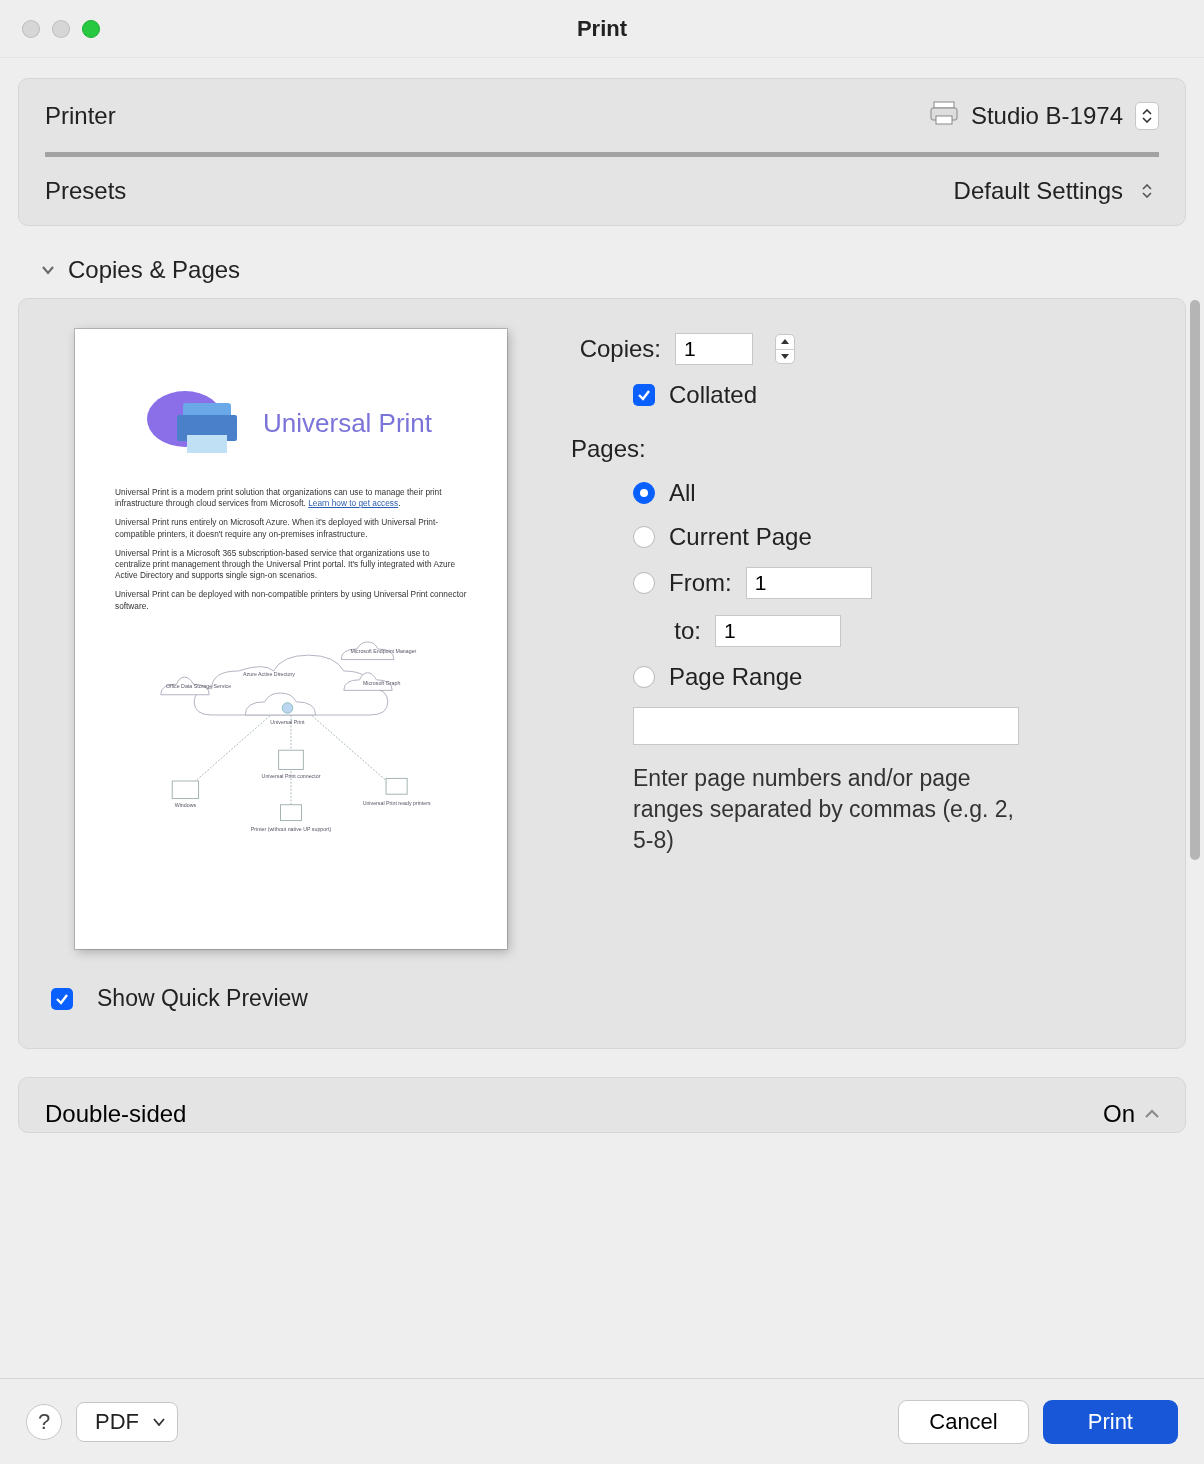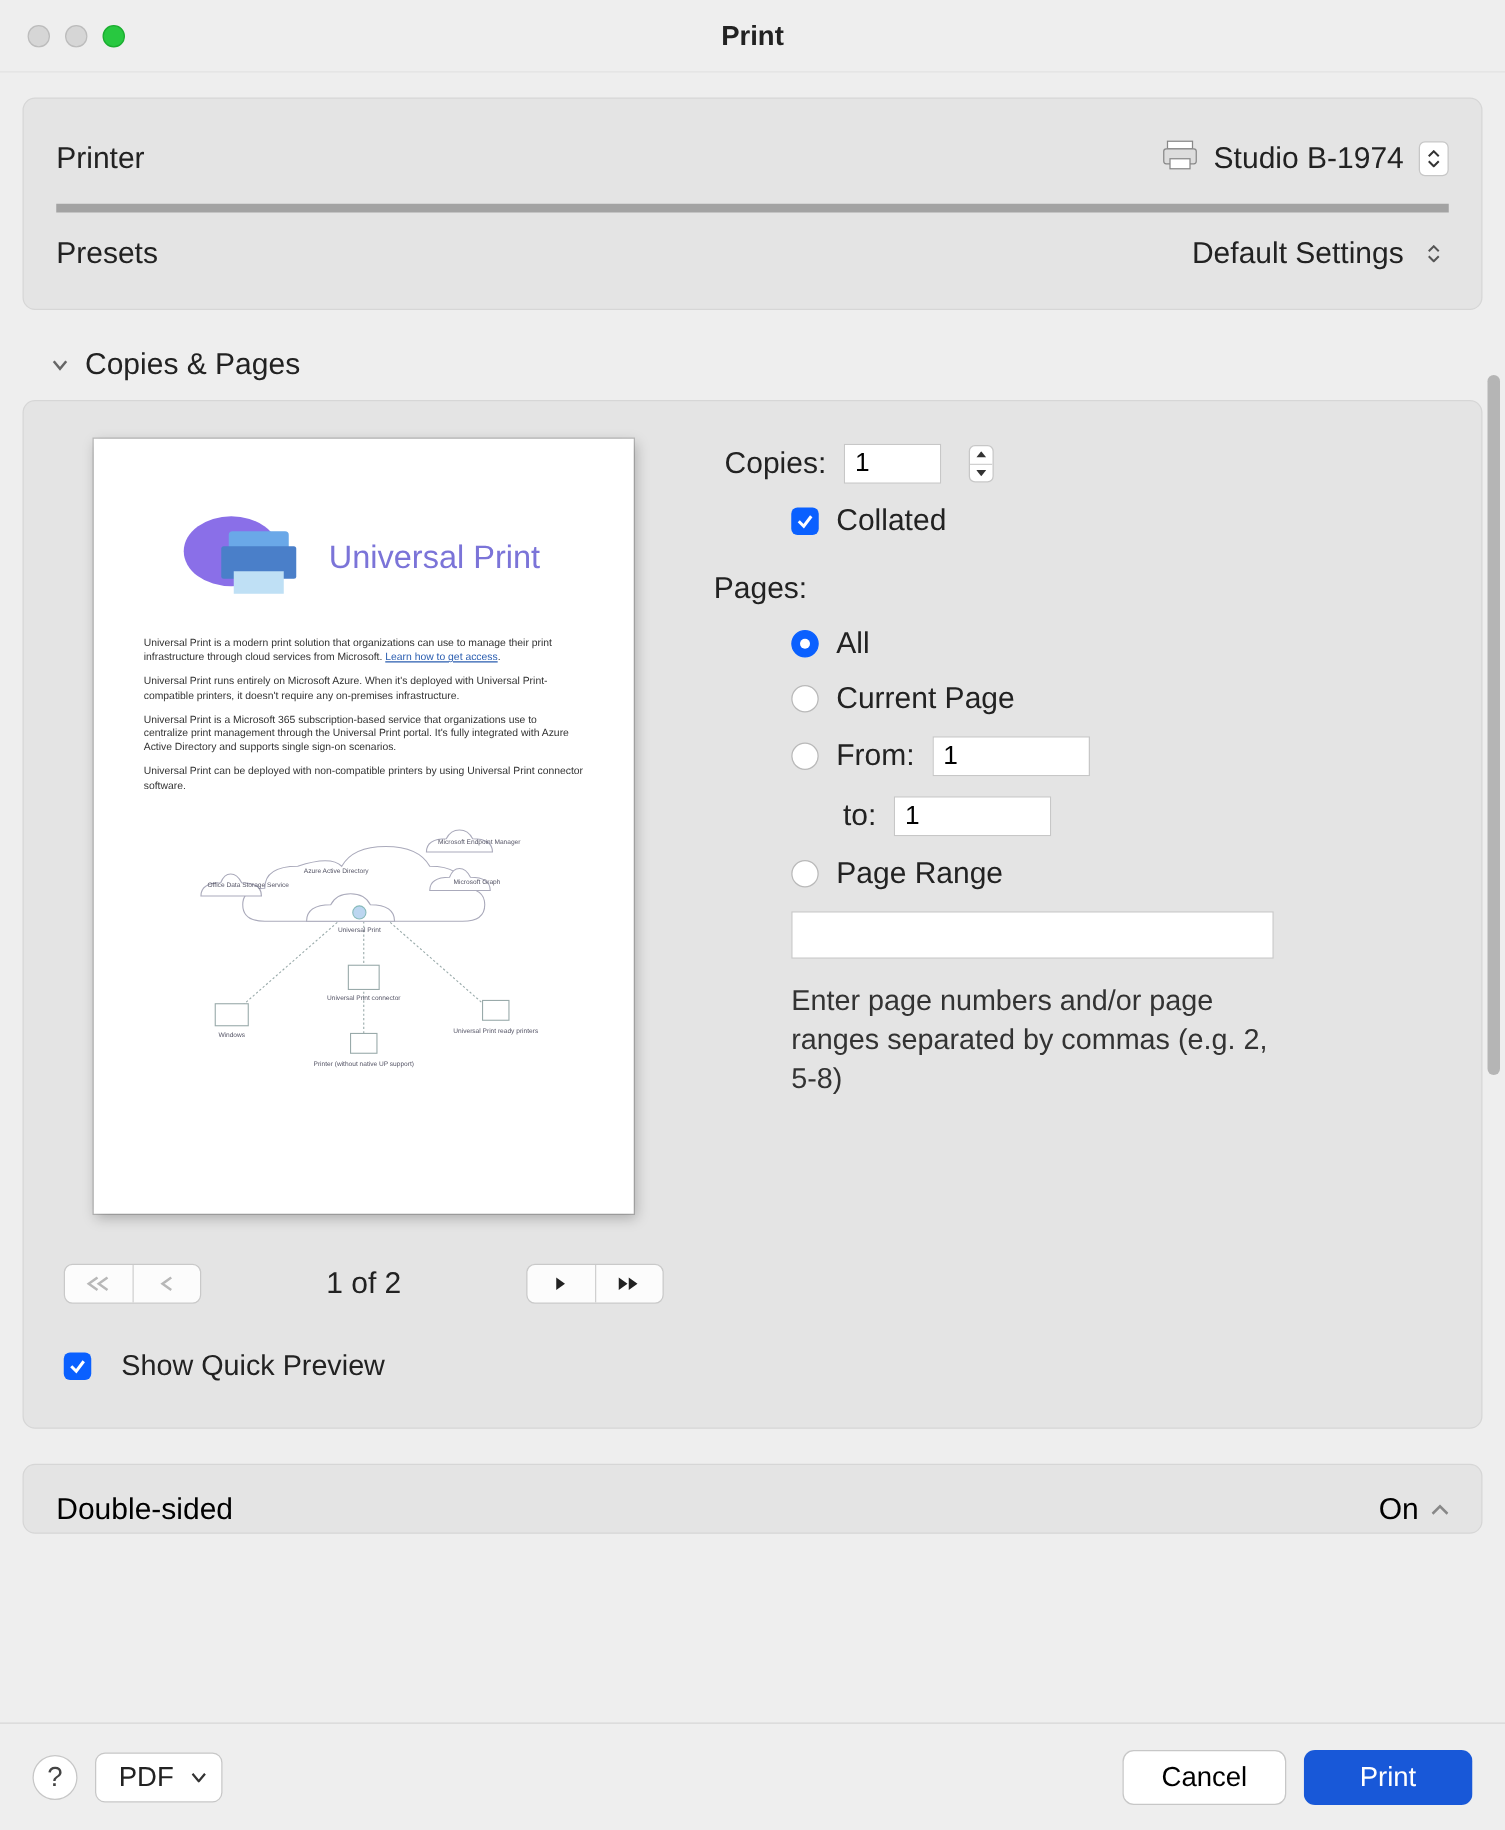--- a/index.html
+++ b/index.html
@@ -26,25 +26,25 @@
   .tl.grn { background: #28c840; border-color: #1aad2f; }
   .titlebar .title {
     position: absolute; left: 0; right: 0; text-align: center; font-size: 22px; font-weight: 600;
   }
   .sheet { padding: 20px 18px 0 18px; height: calc(100% - 58px - 86px); overflow: hidden; }
   .panel {
     background: #e4e4e4;
     border: 1px solid #d6d6d6;
     border-radius: 10px;
   }
-  .printer-panel { padding: 12px 26px; }
+  .printer-panel { padding: 1px 26px; }
   .row {
     display: flex; align-items: center; justify-content: space-between; min-height: 72px;
   }
-  .row + .row { border-top: 7px solid #a3a3a3; }
+  .row + .row { border-top: 5px solid #a3a3a3; }
   .label { font-size: 24px; }
   .value { display: flex; align-items: center; gap: 12px; font-size: 24px; }
   .popup-arrows {
     width: 24px; height: 28px; border-radius: 5px;
     display: inline-flex; align-items: center; justify-content: center; flex-direction: column;
     gap: 2px;
   }
   .popup-arrows svg { width: 10px; height: 6px; }
   .section-head {
     display: flex; align-items: center; gap: 12px; padding: 30px 10px 14px 22px;
@@ -225,47 +225,20 @@
             <rect x="186" y="130" width="28" height="22" fill="#fff" stroke="#9aa"></rect>
             <text class="tiny" x="200" y="162">Universal Print connector</text>
             <rect x="308" y="162" width="24" height="18" fill="#fff" stroke="#9aa"></rect>
             <text class="tiny" x="320" y="192">Universal Print ready printers</text>
             <rect x="188" y="192" width="24" height="18" fill="#fff" stroke="#9aa"></rect>
             <text class="tiny" x="200" y="222">Printer (without native UP support)</text>
           </svg>
         </div>
       </div>
 
-      <div class="pager">
-        <div class="segbtn">
-          <button>
-              <svg width="20" height="12">
-                <path d="M9 1 L2 6 L9 11 M17 1 L10 6 L17 11" fill="none" stroke="#b8b8b8" stroke-width="2"></path>
-              </svg>
-            </button>
-          <button>
-              <svg width="12" height="12">
-                <path d="M9 1 L2 6 L9 11" fill="none" stroke="#b8b8b8" stroke-width="2"></path>
-              </svg>
-            </button>
-        </div>
-        <div class="counter">1 of 2</div>
-        <div class="segbtn">
-          <button>
-              <svg width="12" height="12">
-                <path d="M2 1 L9 6 L2 11" fill="#222"></path>
-              </svg>
-            </button>
-          <button>
-              <svg width="20" height="12">
-                <path d="M2 1 L9 6 L2 11 M10 1 L17 6 L10 11" fill="#222"></path>
-              </svg>
-            </button>
-        </div>
-      </div>
 
       <div class="qp-row">
         <span class="check on">
           <svg width="14" height="14" viewBox="0 0 14 14">
               <path d="M2 7 L6 11 L12 3" fill="none" stroke-width="2.4"></path>
             </svg>
         </span>
         <span>Show Quick Preview</span>
       </div>
     </div>

